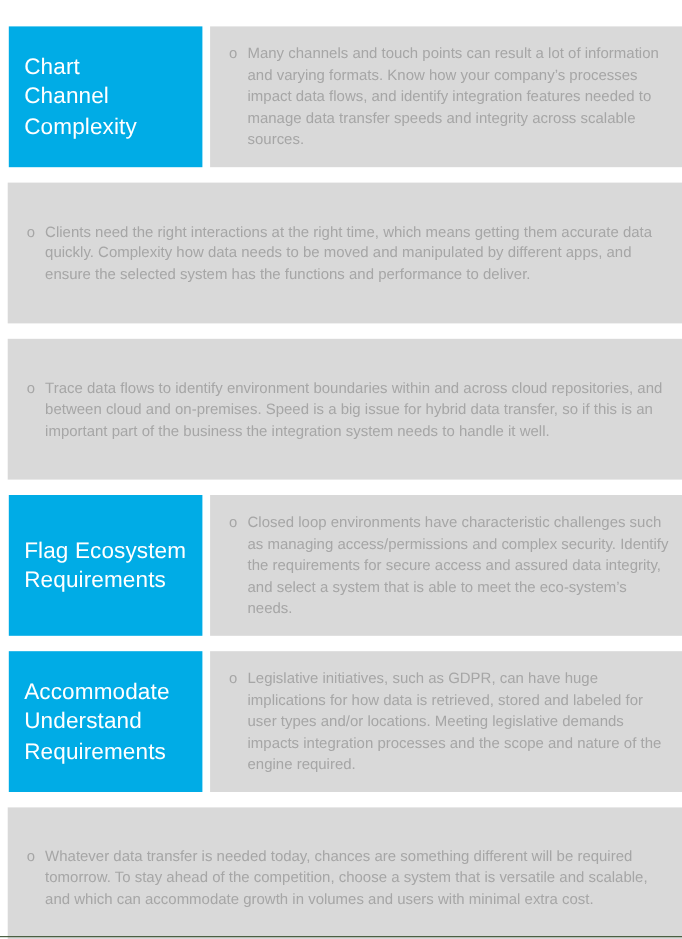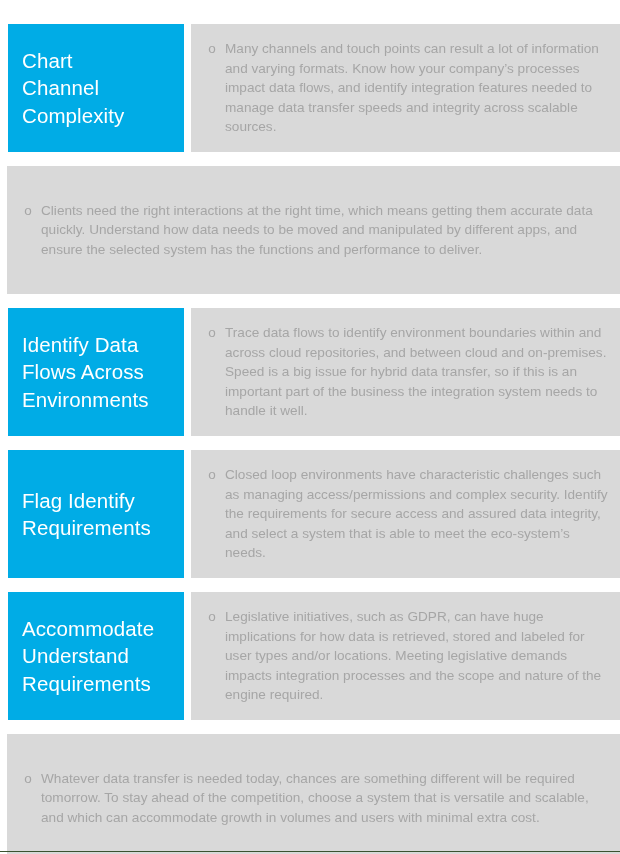--- a/index.html
+++ b/index.html
@@ -125,42 +125,37 @@
           <span class="bullet-marker">o</span>
           <span class="bullet-text">Many channels and touch points can result a lot of information and varying formats. Know how your company’s processes impact data flows, and identify integration features needed to manage data transfer speeds and integrity across scalable sources.</span>
         </div>
       </div>
     </div>
 
     <div class="row">
       <div class="desc-cell">
         <div class="bullet-line">
           <span class="bullet-marker">o</span>
-          <span class="bullet-text">Clients need the right interactions at the right time, which means getting them accurate data quickly. Understand how data needs to be moved and manipulated by different apps, and ensure the selected system has the functions and performance to deliver.</span>
+          <span class="bullet-text">Clients need the right interactions at the right time, which means getting them accurate data quickly. Complexity how data needs to be moved and manipulated by different apps, and ensure the selected system has the functions and performance to deliver.</span>
         </div>
       </div>
     </div>
 
     <div class="row">
-      <div class="title-cell">
-        <div class="title-text">Identify Data
-Flows Across
-Environments</div>
-      </div>
       <div class="desc-cell">
         <div class="bullet-line">
           <span class="bullet-marker">o</span>
           <span class="bullet-text">Trace data flows to identify environment boundaries within and across cloud repositories, and between cloud and on-premises. Speed is a big issue for hybrid data transfer, so if this is an important part of the business the integration system needs to handle it well.</span>
         </div>
       </div>
     </div>
 
     <div class="row">
       <div class="title-cell">
-        <div class="title-text">Flag Identify
+        <div class="title-text">Flag Ecosystem
 Requirements</div>
       </div>
       <div class="desc-cell">
         <div class="bullet-line">
           <span class="bullet-marker">o</span>
           <span class="bullet-text">Closed loop environments have characteristic challenges such as managing access/permissions and complex security. Identify the requirements for secure access and assured data integrity, and select a system that is able to meet the eco-system’s needs.</span>
         </div>
       </div>
     </div>
 

